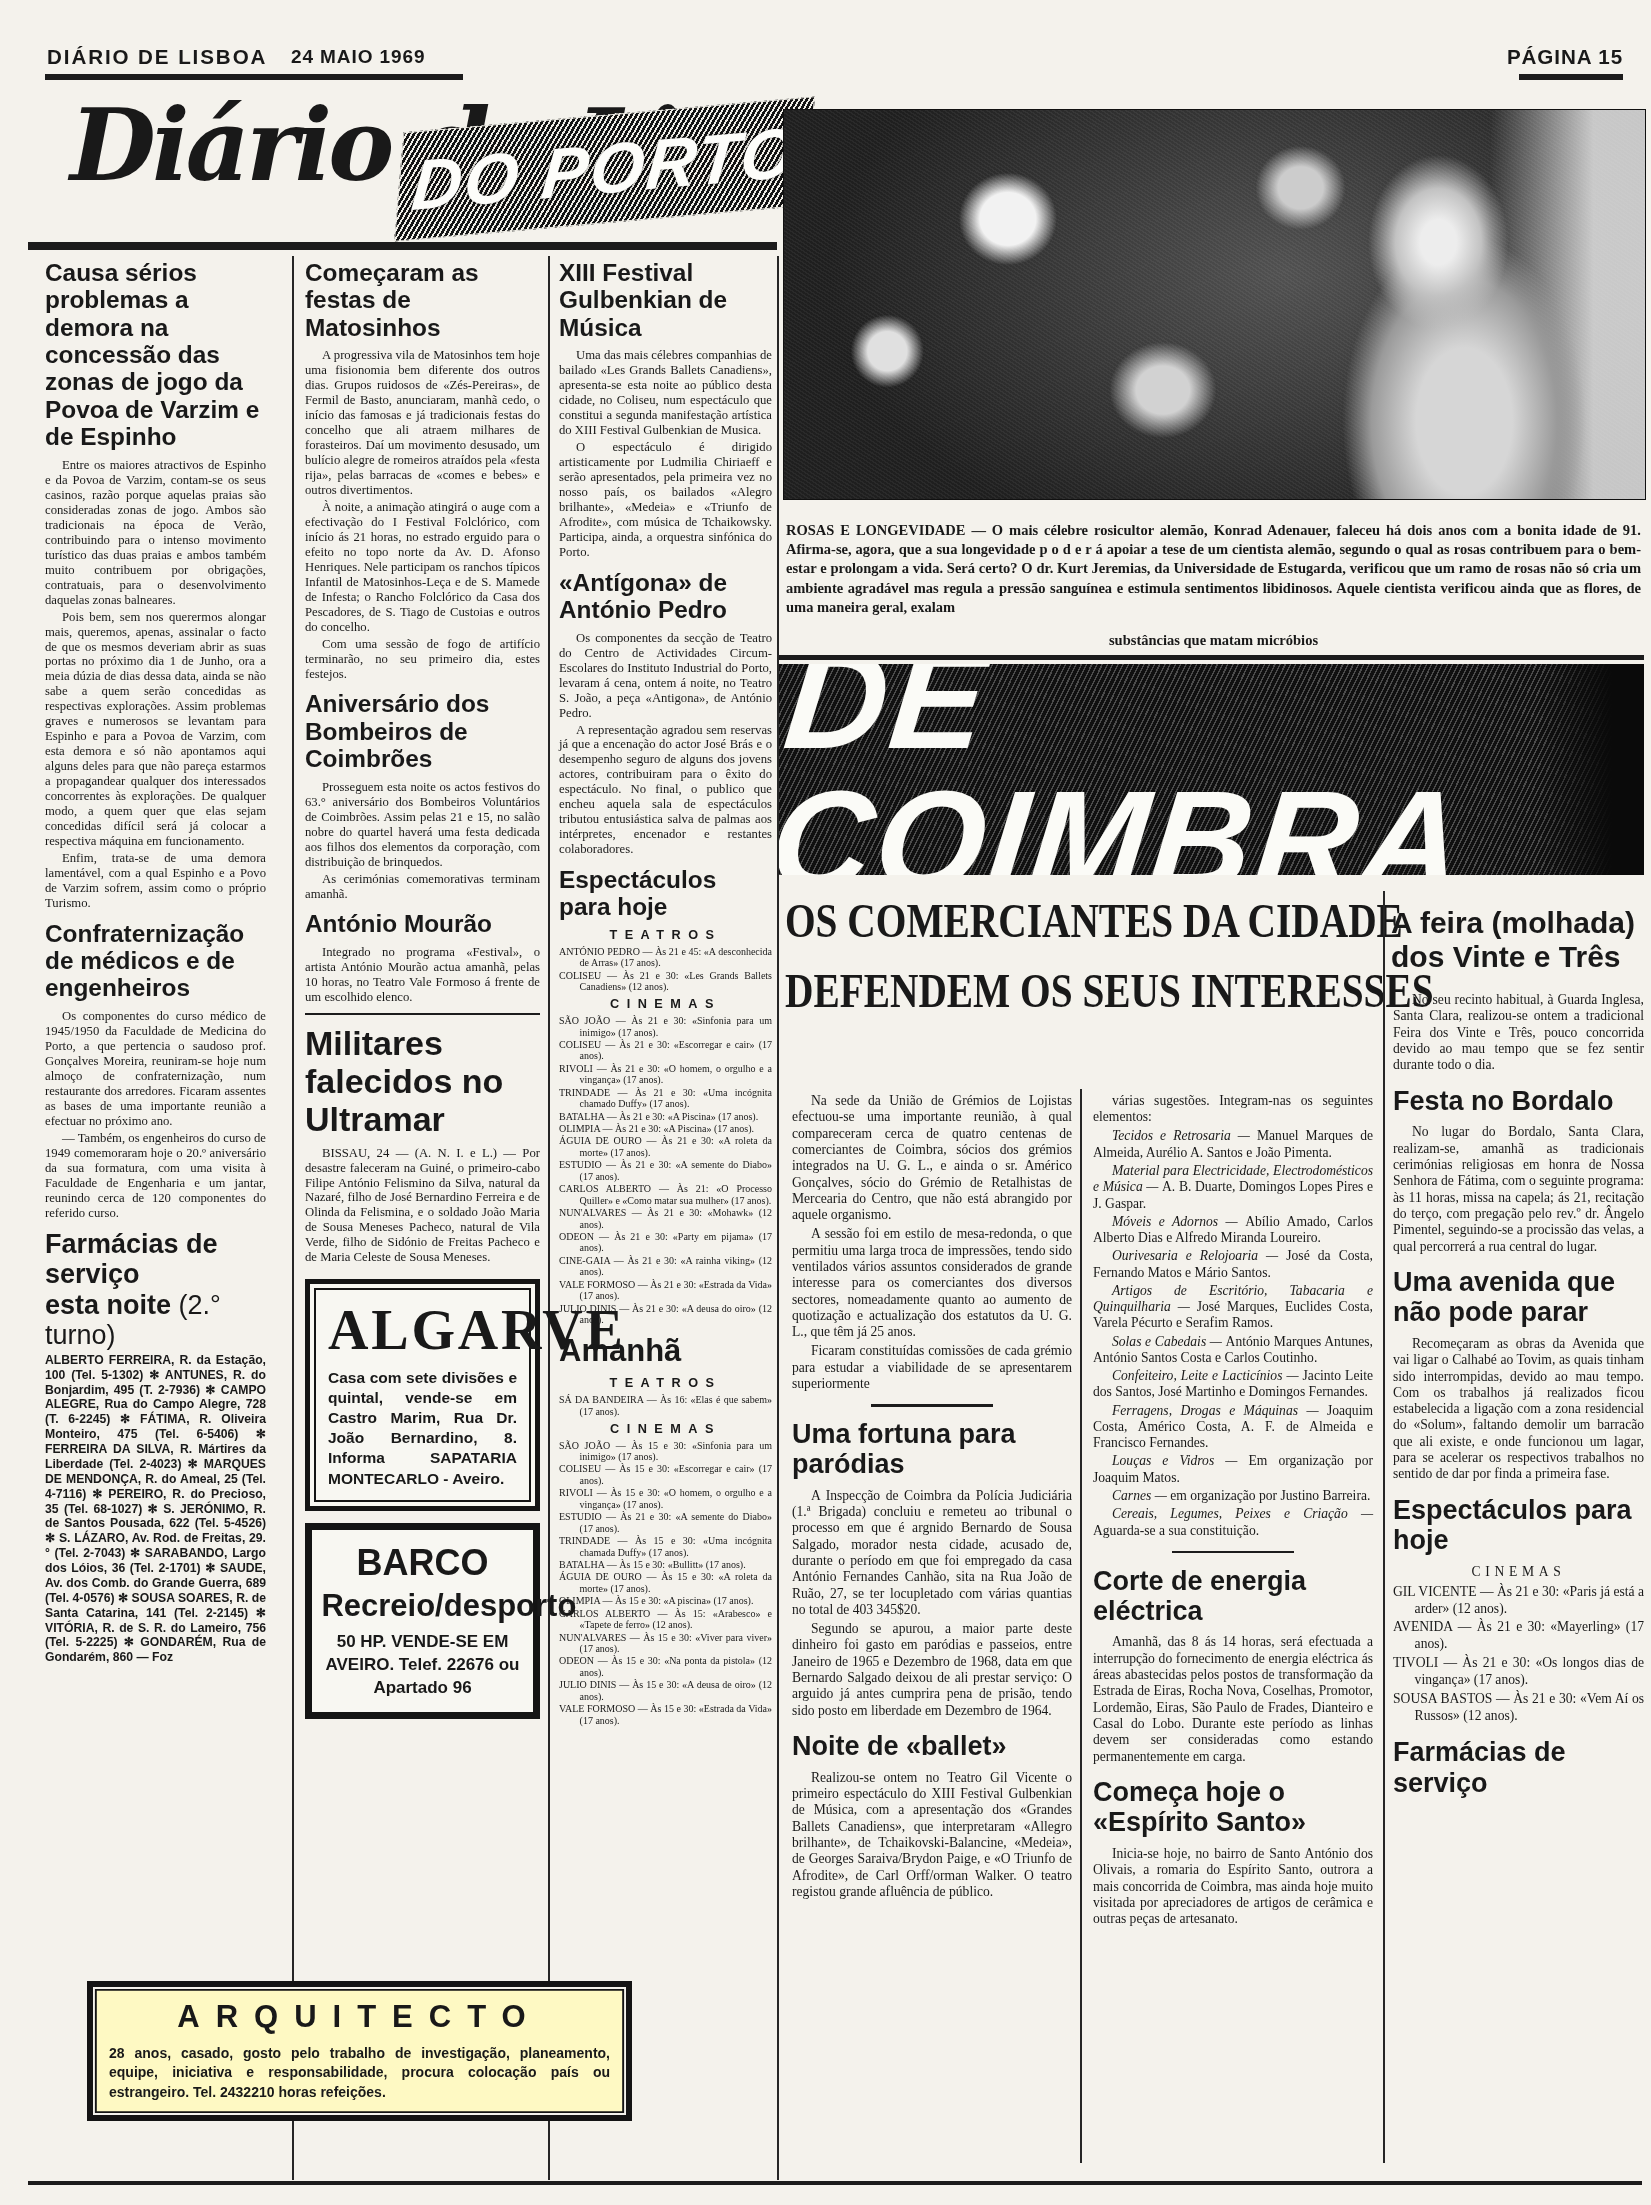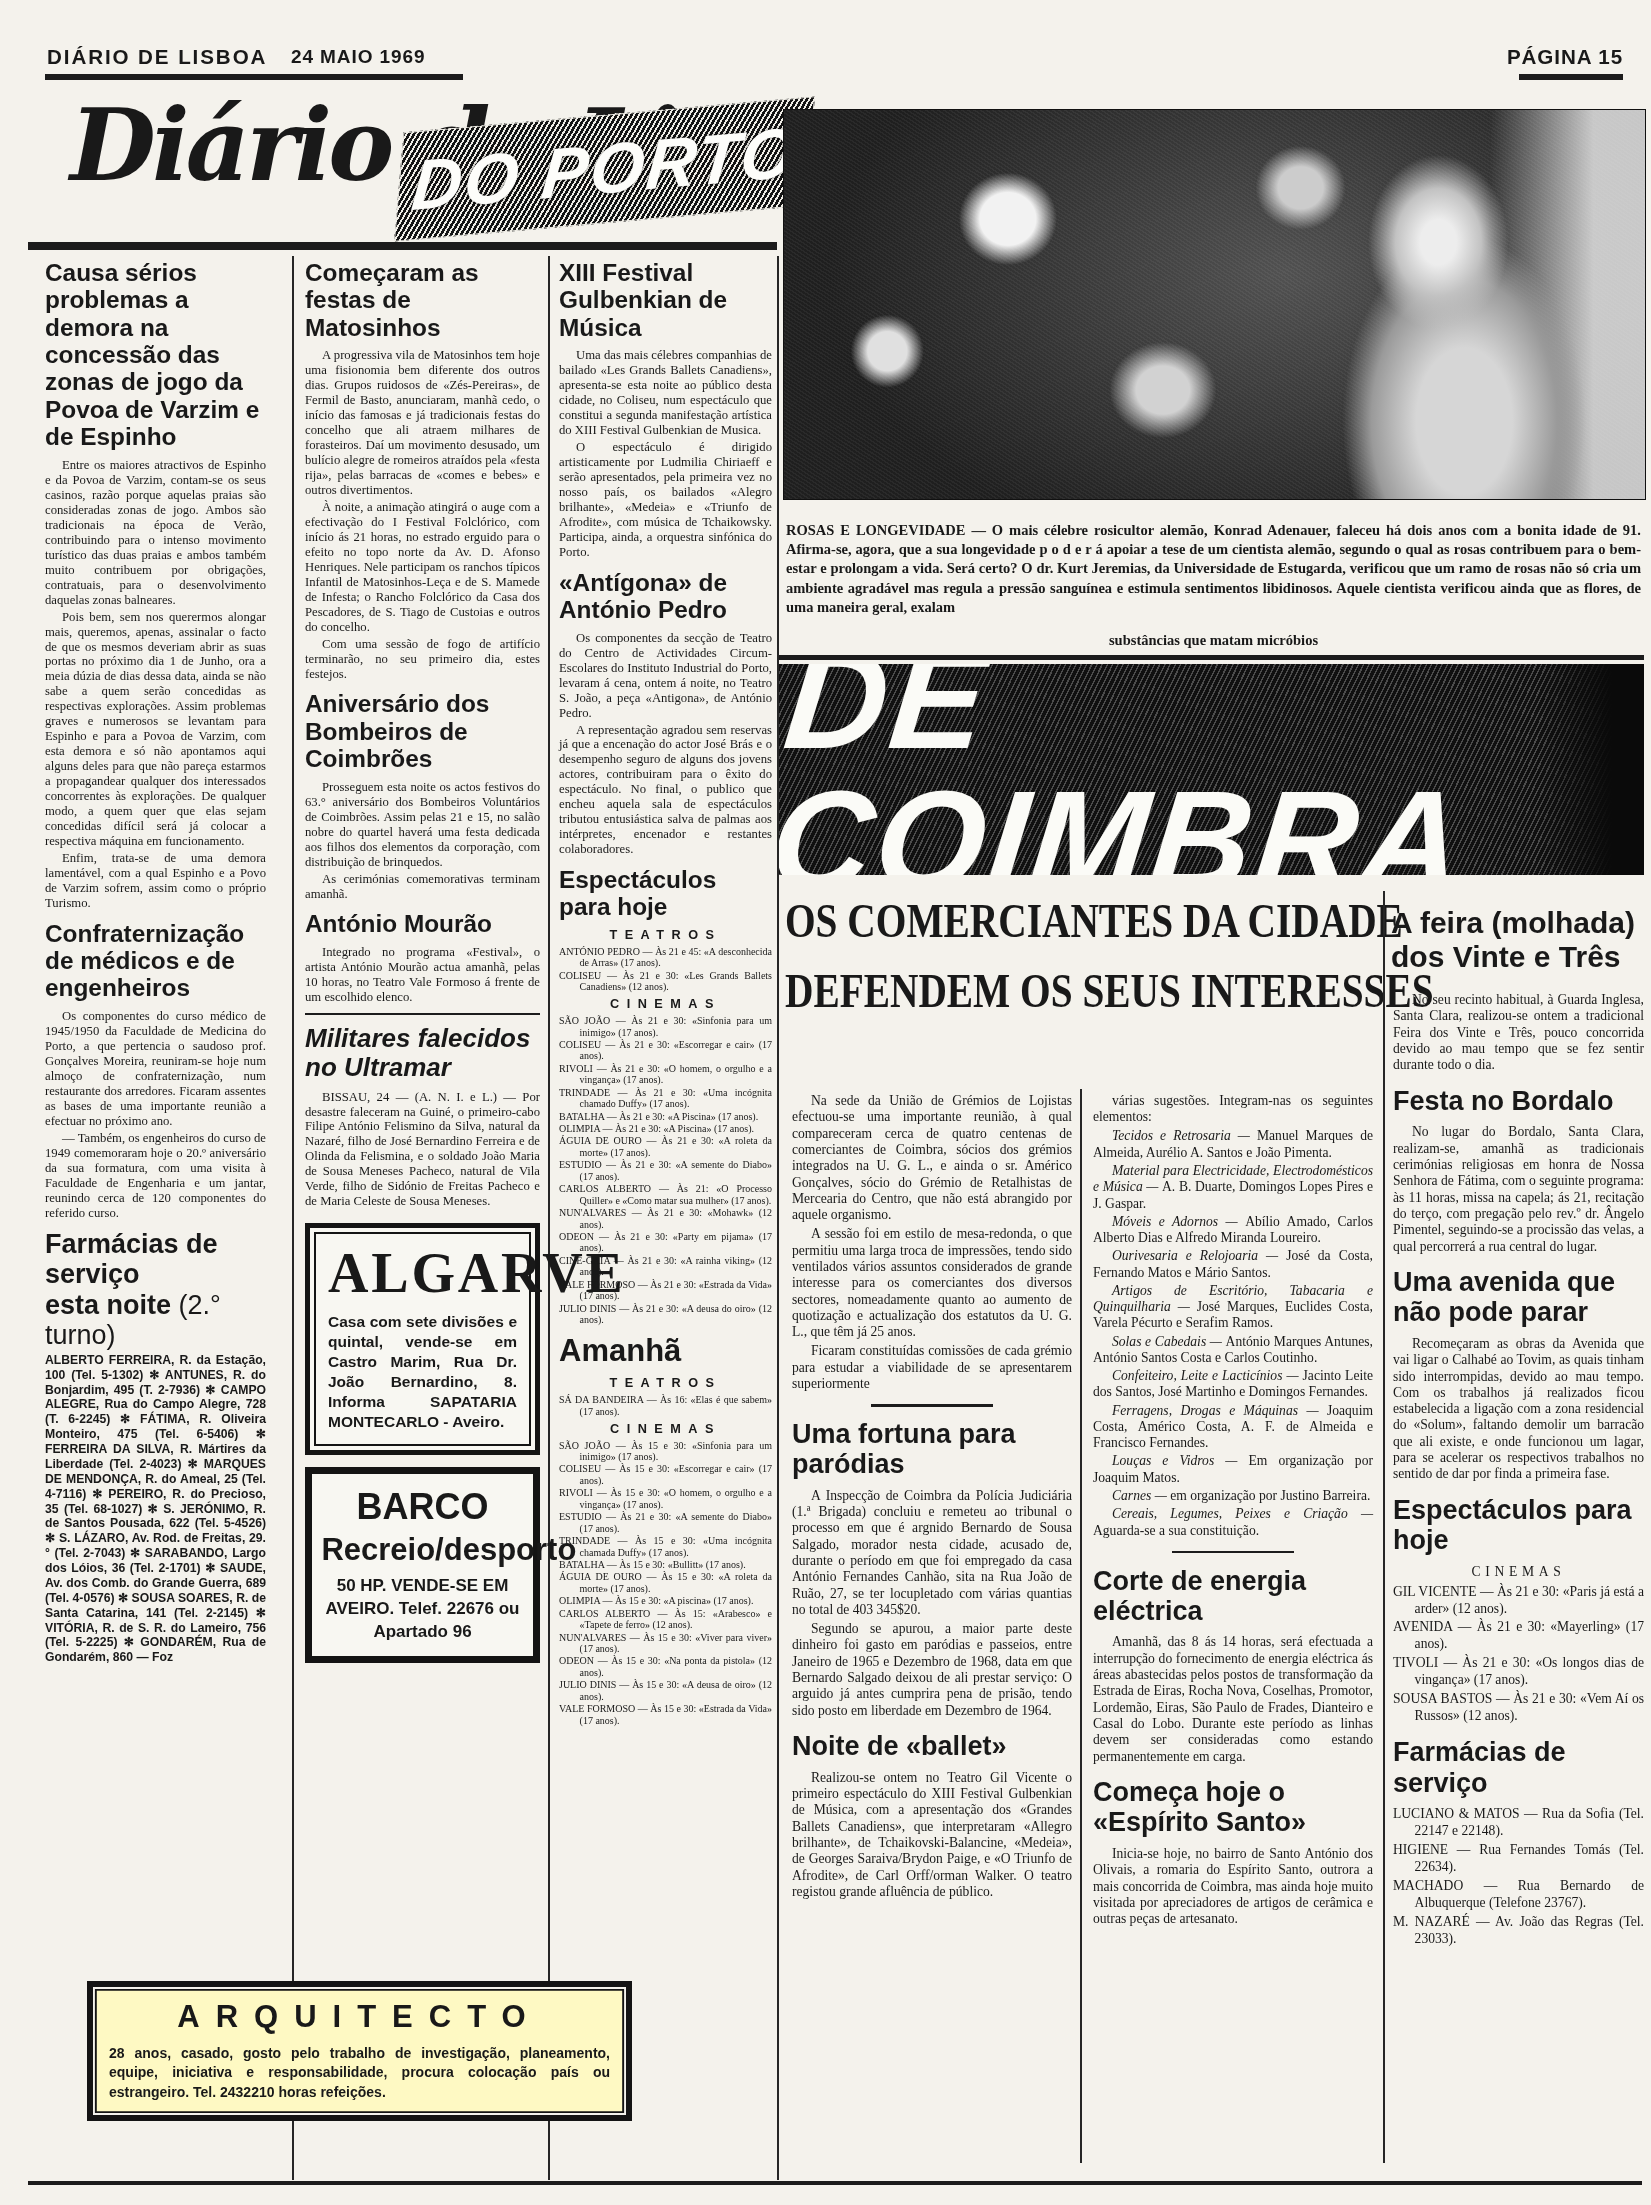--- a/index.html
+++ b/index.html
@@ -18,21 +18,21 @@
   .stamp{position:absolute;left:328px;top:19px;width:413px;height:108px;
          background:repeating-linear-gradient(118deg,#141414 0 2.8px,#efede6 2.8px 4.7px);
          transform:rotate(-5deg) skewX(-10deg);display:flex;align-items:center;justify-content:center;
          box-shadow:0 0 0 0.9px #efede6 inset;}
   .stamp span{font-family:"Liberation Sans",sans-serif;font-weight:700;font-style:italic;
          font-size:70px;color:#fdfdfa;letter-spacing:1.9px;text-shadow:0 0 4.7px rgba(0,0,0,.55);}
   
   .col{position:absolute;}
   .h1{font-family:"Liberation Sans",sans-serif;font-weight:700;font-size:24.4px;line-height:1.12;margin:8.4px 0 7.5px;}
   .h1.first{margin-top:0;}
-  .h1.it{font-style:italic;font-size:26px;}
+  .h1.it{font-size:34px;}
   .bp{font-size:12.7px;line-height:1.18;text-align:justify;margin:0 0 1.9px;text-indent:17px;}
   .bp2{font-size:13.6px;line-height:1.2;text-align:justify;margin:0 0 2.8px;text-indent:19px;}
   .cat{font-family:"Liberation Sans",sans-serif;font-weight:700;font-size:12.7px;letter-spacing:7.5px;
        text-align:center;margin:4.7px 0 3.8px;}
   .li{font-size:10px;line-height:1.15;margin:0 0 0.9px;padding-left:20.6px;text-indent:-20.6px;text-align:justify;}
   .trade{font-size:13.6px;line-height:1.2;margin:0 0 1.9px;padding-left:0;text-indent:19px;text-align:justify;}
   .trade i{font-style:italic;}
   .pharm{font-family:"Liberation Sans",sans-serif;font-weight:700;font-size:12.2px;line-height:1.22;
          text-align:justify;margin:2.8px 0 0;}
   .midrule{width:122px;height:2.3px;background:#1c1c1c;margin:12.2px auto 12.2px;}
@@ -303,20 +303,14 @@
     </div>
   <div class="h2c">Espectáculos para hoje</div>
   <div class="cat2">CINEMAS</div>
   <div>
       <p class="li2">GIL VICENTE — Às 21 e 30: «Paris já está a arder» (12 anos).</p>
       <p class="li2">AVENIDA — Às 21 e 30: «Mayerling» (17 anos).</p>
       <p class="li2">TIVOLI — Às 21 e 30: «Os longos dias de vingança» (17 anos).</p>
       <p class="li2">SOUSA BASTOS — Às 21 e 30: «Vem Aí os Russos» (12 anos).</p>
     </div>
   <div class="h2c">Farmácias de serviço</div>
-  <div>
-      <p class="li2">LUCIANO &amp; MATOS — Rua da Sofia (Tel. 22147 e 22148).</p>
-      <p class="li2">HIGIENE — Rua Fernandes Tomás (Tel. 22634).</p>
-      <p class="li2">MACHADO — Rua Bernardo de Albuquerque (Telefone 23767).</p>
-      <p class="li2">M. NAZARÉ — Av. João das Regras (Tel. 23033).</p>
-    </div>
 </div>
 
 
 </body></html>

